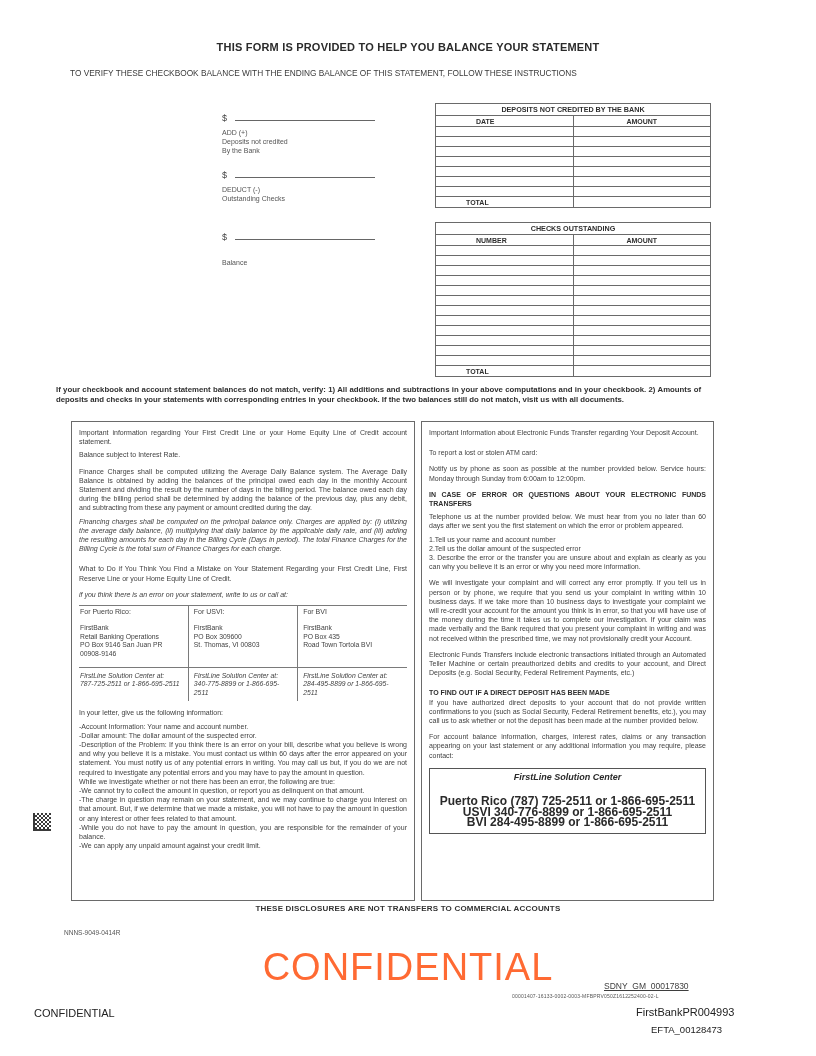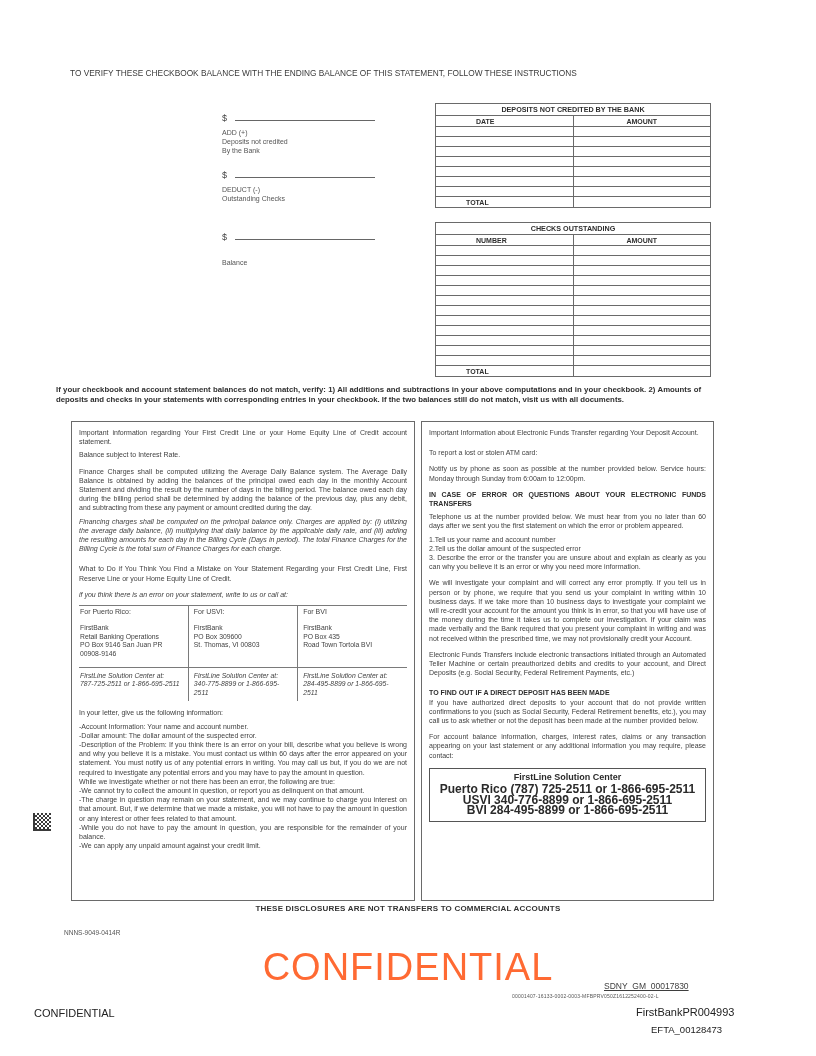--- a/index.html
+++ b/index.html
@@ -53,21 +53,21 @@
   .mt { margin-top:7px; } .mt-lg { margin-top:11px; }
 
   .contact-table { width:100%; border-collapse:collapse; margin:6px 0 4px; font-size:6.8px; line-height:8.4px; text-align:left; }
   .contact-table td { vertical-align:top; padding:2px 4px 2px 5px; border-left:1px solid #7a7a7a; width:33.3%; }
   .contact-table td:first-child { border-left:none; padding-left:1px; }
   .contact-table tr.c-region td { border-top:1px solid #7a7a7a; font-size:7px; }
   .contact-table tr.c-addr td { padding-top:6px; padding-bottom:9px; }
   .contact-table tr.c-center td { border-top:1px solid #7a7a7a; padding-top:4px; padding-bottom:4px; }
 
   .sc-box { border:1px solid #555; margin-top:8px; padding:4px 2px 5px; text-align:center; }
-  .sc-title { font-weight:bold; font-size:9px; color:#2a2a2a; margin-bottom:2px; }
+  .sc-title { font-weight:bold; font-size:9px; color:#2a2a2a; margin-bottom:14px;font-style:italic; }
   .sc-line { font-weight:bold; font-size:12px; line-height:10.5px; color:#2a2a2a; }
 
   .disclosures { position:absolute; top:904px; left:0; width:100%; text-align:center; font-weight:bold; font-size:8px; color:#333; letter-spacing:.2px; }
   .form-number { position:absolute; left:64px; top:929px; font-size:6.5px; color:#555; }
 
   .datamatrix {
     position:absolute; left:33px; top:813px; width:18px; height:18px;
     background: repeating-conic-gradient(#3a3a3a 0% 25%, #ffffff 25% 50%) 0 0 / 4px 4px;
     border-left:2px solid #3a3a3a; border-bottom:2px solid #3a3a3a;
   }
@@ -80,20 +80,21 @@
   .doc-code   { position:absolute; left:512px; top:993px; font-size:5px; color:#555; letter-spacing:.2px; }
   .confidential-bl { position:absolute; left:34px;  top:1007px; font-size:11px; color:#222; }
   .bates-fb   { position:absolute; left:636px; top:1006px; font-size:11px; color:#222; }
   .bates-efta { position:absolute; left:651px; top:1024px; font-size:9.5px; color:#222; }
 </style>
 </head>
 <body>
 
 <div class="page">
 
+  <div class="doc-title">THIS FORM IS PROVIDED TO HELP YOU BALANCE YOUR STATEMENT</div>
   <div class="doc-instructions">TO VERIFY THESE CHECKBOOK BALANCE WITH THE ENDING BALANCE OF THIS STATEMENT, FOLLOW THESE INSTRUCTIONS</div>
 
   <div class="worksheet">
     <div class="ws-amount">
       <span>$</span><span class="ws-rule"></span>
     </div>
     <div class="ws-label ws-gap-sm">ADD (+)</div>
     <div class="ws-label">Deposits not credited</div>
     <div class="ws-label">By the Bank</div>
 

